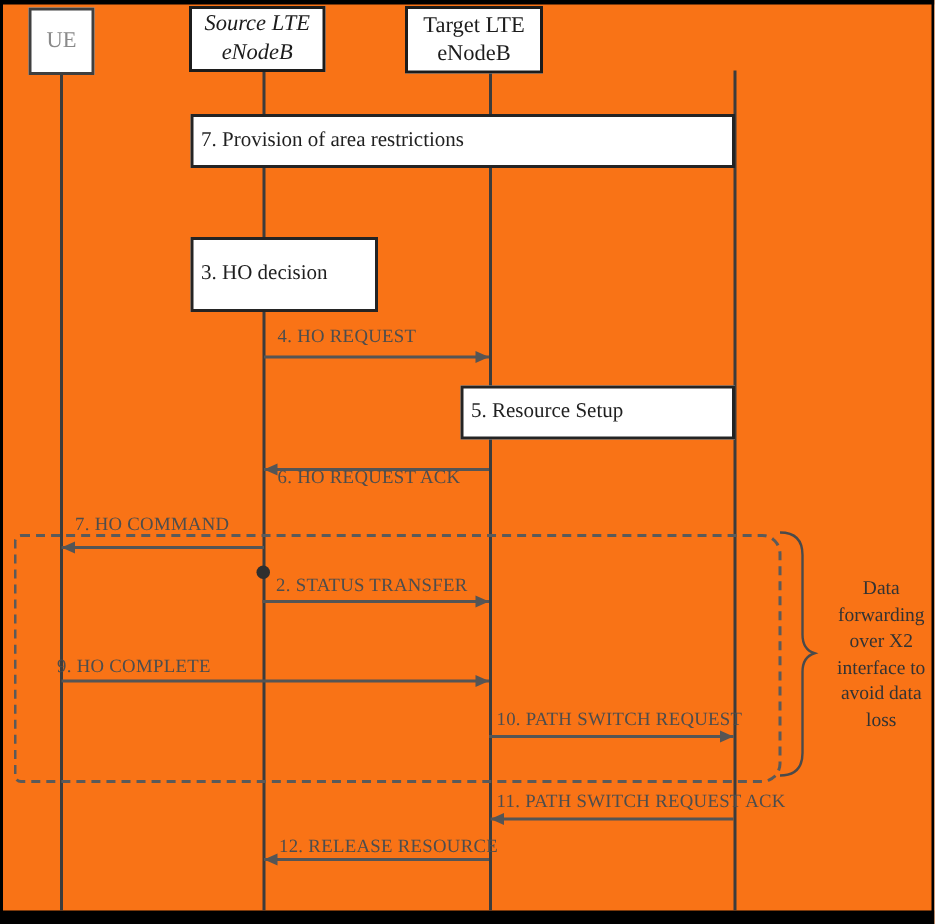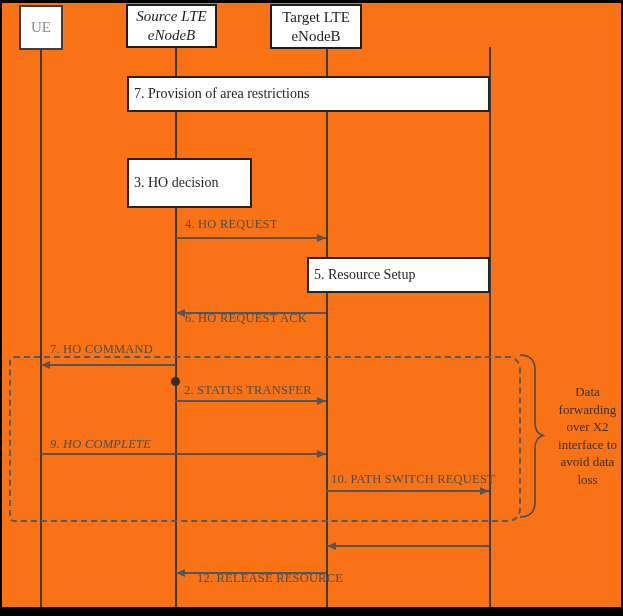--- a/index.html
+++ b/index.html
@@ -107,28 +107,29 @@
 
   <div class="mlabel" style="left:50px;top:342px;">7. HO COMMAND</div>
   <div class="mline" style="left:41px;top:364px;width:135px;"></div>
   <div class="arr-l" style="left:41px;top:361px;"></div>
 
   <div class="dot" style="left:171px;top:377px;"></div>
   <div class="mlabel" style="left:184px;top:383px;">2. STATUS TRANSFER</div>
   <div class="mline" style="left:175px;top:400px;width:151px;"></div>
   <div class="arr-r" style="left:317px;top:397px;"></div>
 
-  <div class="mlabel" style="left:50px;top:437px;font-style:italic;">9. HO COMPLETE</div>
+  <div class="mlabel" style="left:38px;top:437px;">9. HO COMPLETE</div>
   <div class="mline" style="left:41px;top:453px;width:285px;"></div>
   <div class="arr-r" style="left:317px;top:450px;"></div>
 
   <div class="mlabel" style="left:331px;top:472px;">10. PATH SWITCH REQUEST</div>
   <div class="mline" style="left:326px;top:490px;width:163px;"></div>
   <div class="arr-r" style="left:480px;top:487px;"></div>
 
+  <div class="mlabel" style="left:331px;top:527px;">11. PATH SWITCH REQUEST ACK</div>
   <div class="mline" style="left:327px;top:545px;width:162px;"></div>
   <div class="arr-l" style="left:327px;top:542px;"></div>
 
-  <div class="mlabel" style="left:197px;top:557px;margin-top:14px;">12. RELEASE RESOURCE</div>
+  <div class="mlabel" style="left:186px;top:557px;">12. RELEASE RESOURCE</div>
   <div class="mline" style="left:176px;top:572px;width:150px;"></div>
   <div class="arr-l" style="left:176px;top:569px;"></div>
 
 </div>
 
 </body></html>

